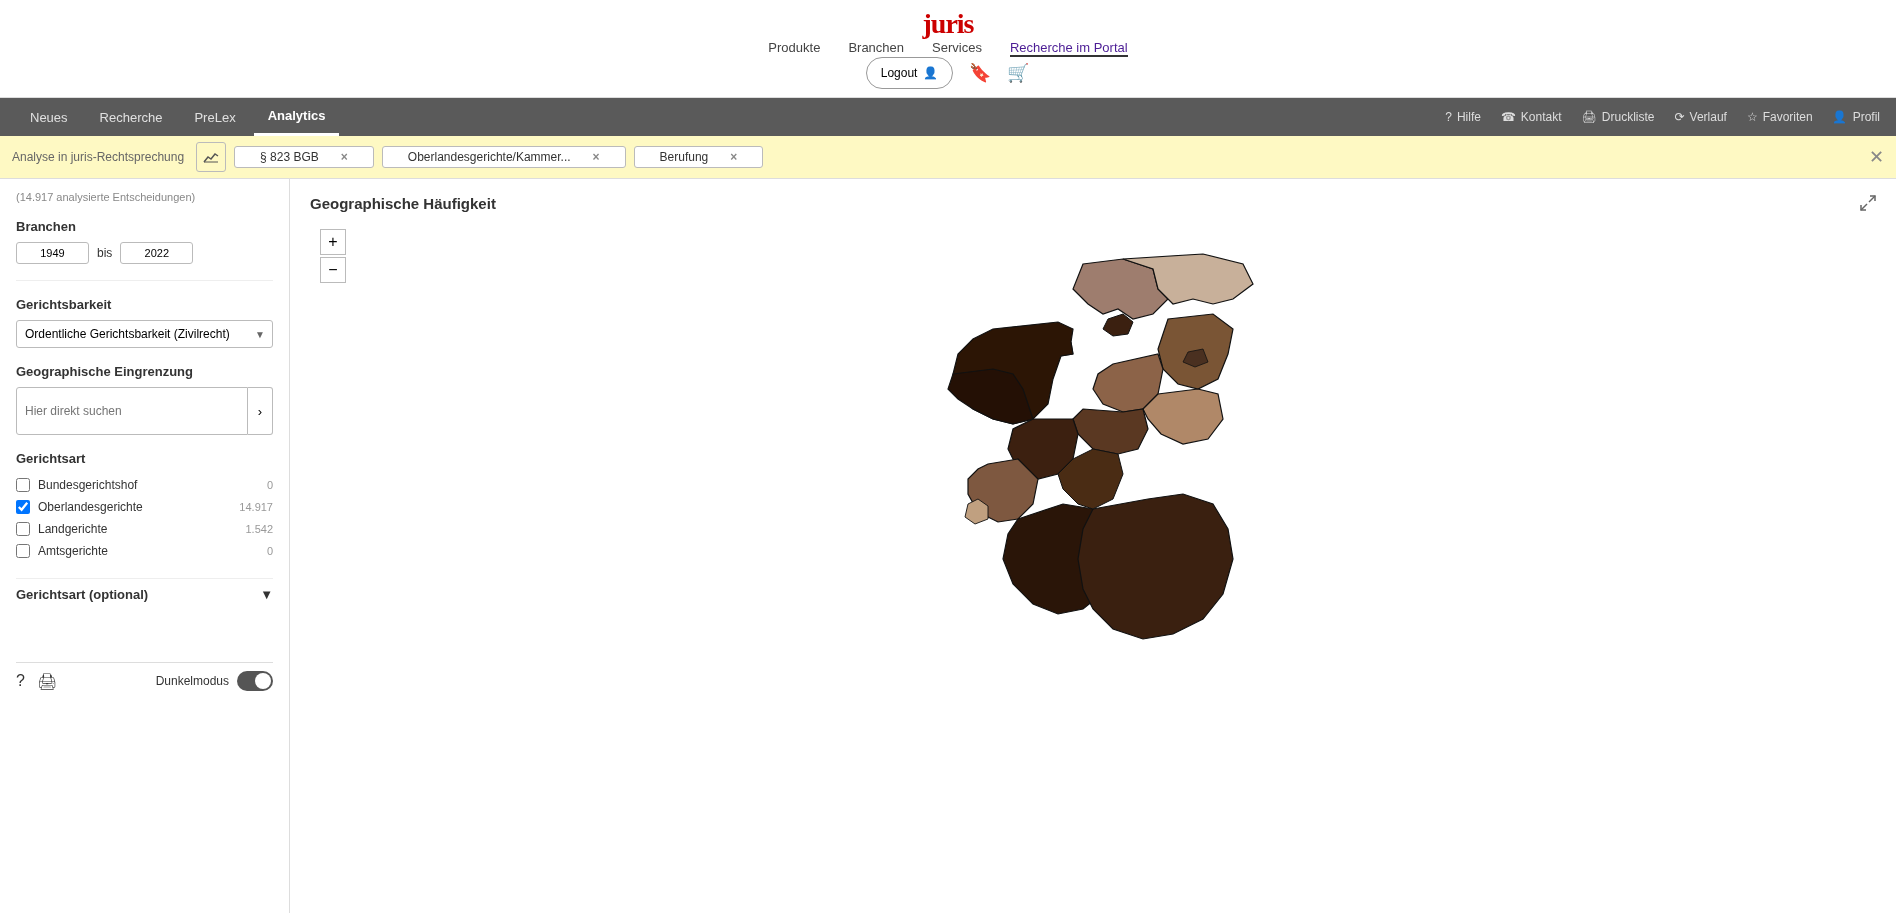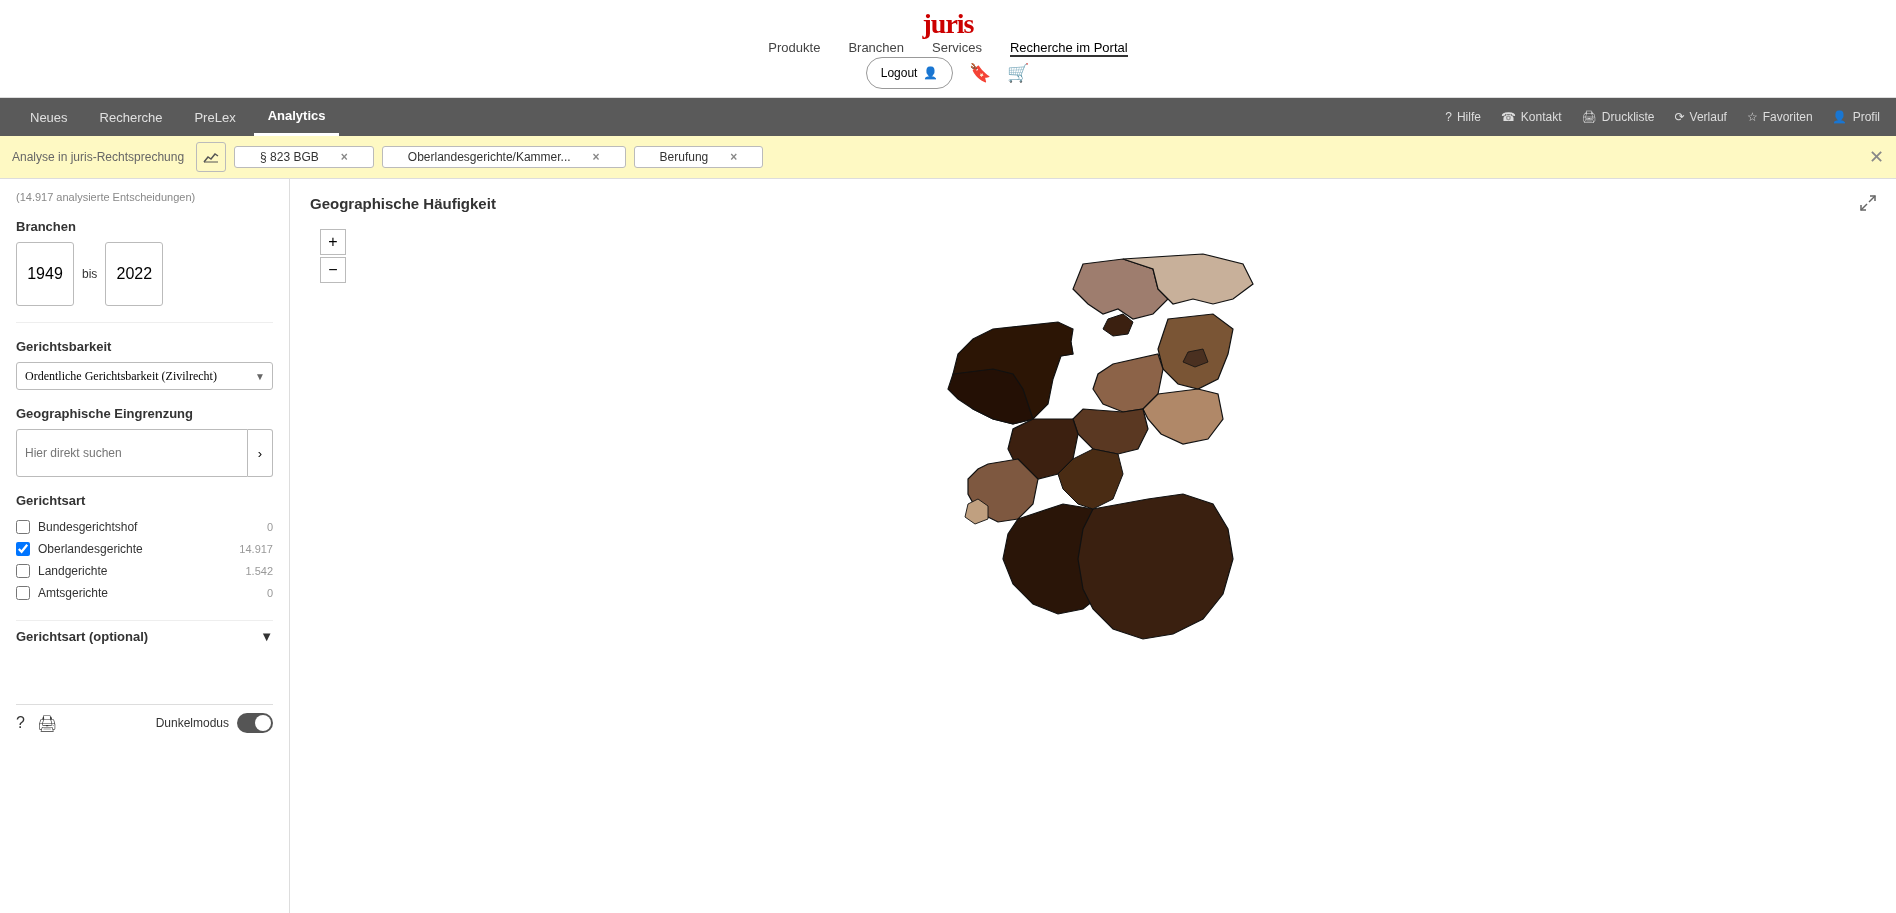--- a/index.html
+++ b/index.html
@@ -18,21 +18,21 @@
     .top-nav .logo {
       font-size: 28px;
       font-weight: bold;
       letter-spacing: -1px;
       color: #111;
       font-family: Georgia, serif;
     }
     .top-nav .logo span { color: #c00; }
     .top-nav .main-links { display: flex; gap: 28px; font-size: 13px; }
     .top-nav .main-links a { text-decoration: none; color: #444; }
-    .top-nav .main-links a.active { border-bottom: 2px solid #333; color: #000000; font-weight: 500; }
+    .top-nav .main-links a.active { border-bottom: 2px solid #333; color: #4c1d95; font-weight: 500; }
     .top-nav .right-icons { display: flex; align-items: center; gap: 16px; }
     .top-nav .logout-btn {
       border: 1px solid #999;
       border-radius: 20px;
       padding: 8px 14px;
       font-size: 12px;
       cursor: pointer;
       background: #fff;
       display: flex; align-items: center; gap: 6px;
     }
@@ -112,29 +112,29 @@
       min-width: 290px;
       border-right: 1px solid #ddd;
       overflow-y: auto;
       padding: 12px 16px;
       position: relative;
     }
     .sidebar .analysis-count { font-size: 11px; color: #888; margin-bottom: 16px; }
     .sidebar .section-title { font-weight: 700; font-size: 13px; margin-bottom: 8px; margin-top: 16px; }
     .sidebar .time-row { display: flex; align-items: center; gap: 8px; margin-bottom: 16px; }
     .sidebar .time-row input {
-      width: 58px; padding: 22px 6px; border: 1px solid #bbb; border-radius: 3px; font-size: 16px; text-align: center;
+      width: 73px; padding: 4px 6px; border: 1px solid #bbb; border-radius: 3px; font-size: 11px; text-align: center;
     }
     .sidebar .time-row .bis { font-size: 12px; }
     .select-wrap {
       position: relative; margin-bottom: 16px;
     }
     .select-wrap select {
       width: 100%; padding: 6px 28px 6px 8px; border: 1px solid #bbb; border-radius: 3px;
-      font-size: 12px; appearance: none; background: #fff; cursor: pointer; font-family: Liberation Serif, serif;
+      font-size: 12px; appearance: none; background: #fff; cursor: pointer;
     }
     .select-wrap .chevron {
       position: absolute; right: 8px; top: 50%; transform: translateY(-50%);
       pointer-events: none; font-size: 10px; color: #666;
     }
     .search-row {
       display: flex; gap: 0; margin-bottom: 16px;
     }
     .search-row input {
       flex: 1; padding: 16px 8px; border: 1px solid #bbb; border-radius: 3px 0 0 3px; font-size: 12px;

